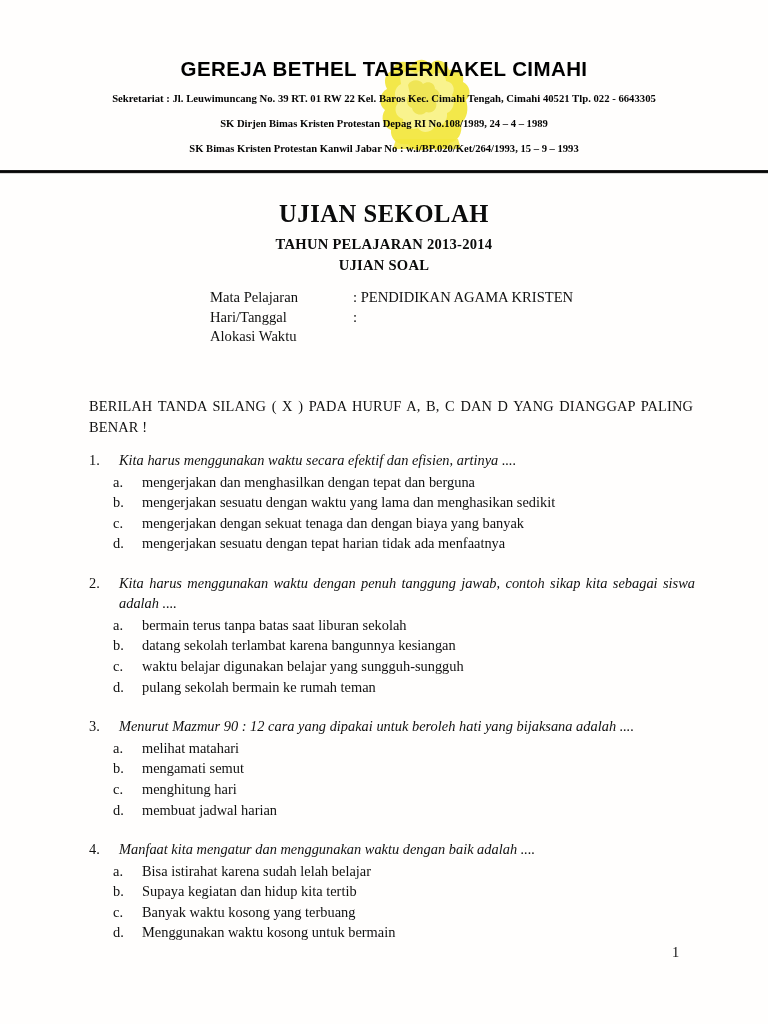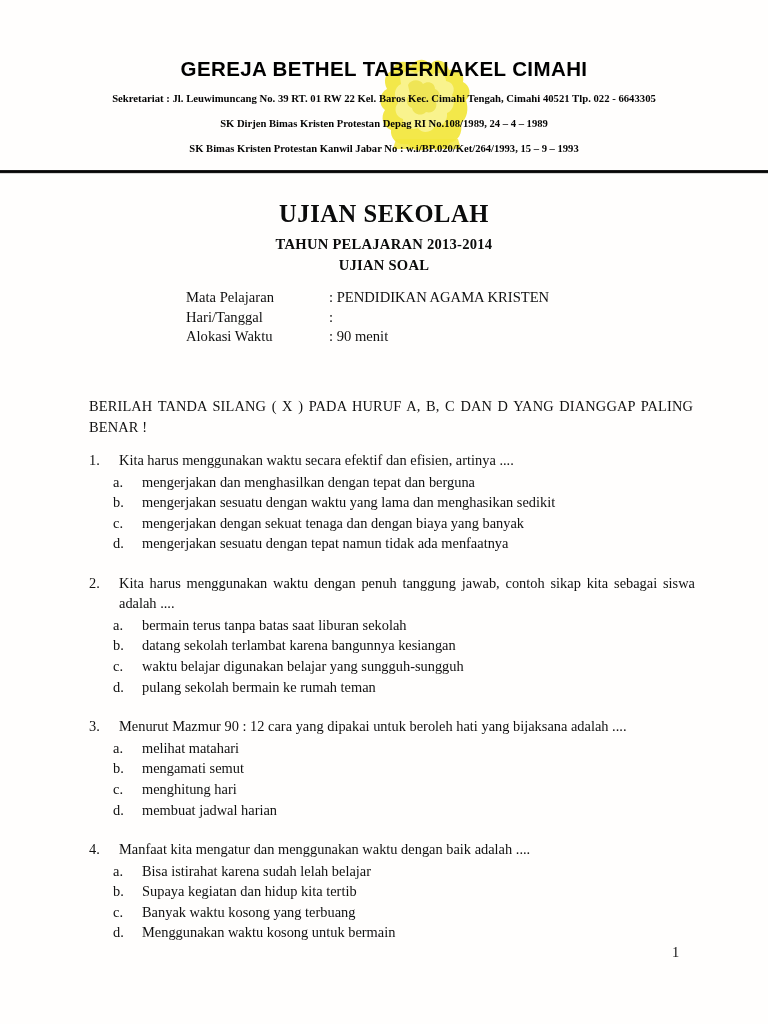--- a/index.html
+++ b/index.html
@@ -123,20 +123,21 @@
     left: 186px;
     top: 288px;
     width: 420px;
   }
   .meta-row {
     display: flex;
     align-items: baseline;
     font-size: 14.6px;
     line-height: 19.6px;
     color: #101010;
+    margin-left: 24px;
   }
   .meta-label { width: 143px; flex: 0 0 143px; }
   .meta-value { flex: 1 1 auto; white-space: nowrap; }
 
   
   .instruction {
     position: absolute;
     left: 89px;
     top: 396px;
     width: 604px;
@@ -156,21 +157,21 @@
   }
   .q-block { margin-bottom: 19px; }
   .q-head {
     display: flex;
     align-items: baseline;
     font-size: 14.4px;
     line-height: 20.5px;
     color: #101010;
   }
   .q-num { width: 30px; flex: 0 0 30px; }
-  .q-text { flex: 1 1 auto; text-align: justify; }
+  .q-text { flex: 1 1 auto; text-align: justify; font-style: italic; }
   .opts { margin-top: 1px; }
   .opt-row {
     display: flex;
     align-items: baseline;
     font-size: 14.4px;
     line-height: 20.6px;
     color: #101010;
   }
   .opt-letter { width: 29px; flex: 0 0 29px; margin-left: 24px; }
   .opt-text { flex: 1 1 auto; }
@@ -229,21 +230,20 @@
     <div class="meta-row">
       <span class="meta-label">Mata Pelajaran</span>
       <span class="meta-value">: PENDIDIKAN AGAMA KRISTEN</span>
     </div>
     <div class="meta-row">
       <span class="meta-label">Hari/Tanggal</span>
       <span class="meta-value">:</span>
     </div>
     <div class="meta-row">
       <span class="meta-label">Alokasi Waktu</span>
-      <span class="meta-value">: 90 menit</span>
     </div>
   </div>
 
   <div class="instruction">BERILAH  TANDA  SILANG  ( X )  PADA  HURUF  A, B,  C DAN  D  YANG  DIANGGAP PALING BENAR !</div>
 
   <div class="questions">
 
     <div class="q-block">
       <div class="q-head">
         <span class="q-num">1.</span>
@@ -257,21 +257,21 @@
         <div class="opt-row">
           <span class="opt-letter">b.</span>
           <span class="opt-text">mengerjakan sesuatu dengan waktu yang lama dan menghasikan sedikit</span>
         </div>
         <div class="opt-row">
           <span class="opt-letter">c.</span>
           <span class="opt-text">mengerjakan dengan sekuat tenaga dan dengan biaya yang banyak</span>
         </div>
         <div class="opt-row">
           <span class="opt-letter">d.</span>
-          <span class="opt-text">mengerjakan sesuatu dengan tepat namun tidak ada menfaatnya</span>
+          <span class="opt-text">mengerjakan sesuatu dengan tepat harian tidak ada menfaatnya</span>
         </div>
       </div>
     </div>
 
     <div class="q-block">
       <div class="q-head">
         <span class="q-num">2.</span>
         <span class="q-text">Kita harus menggunakan waktu dengan penuh tanggung jawab, contoh sikap kita sebagai siswa adalah ....</span>
       </div>
       <div class="opts">

